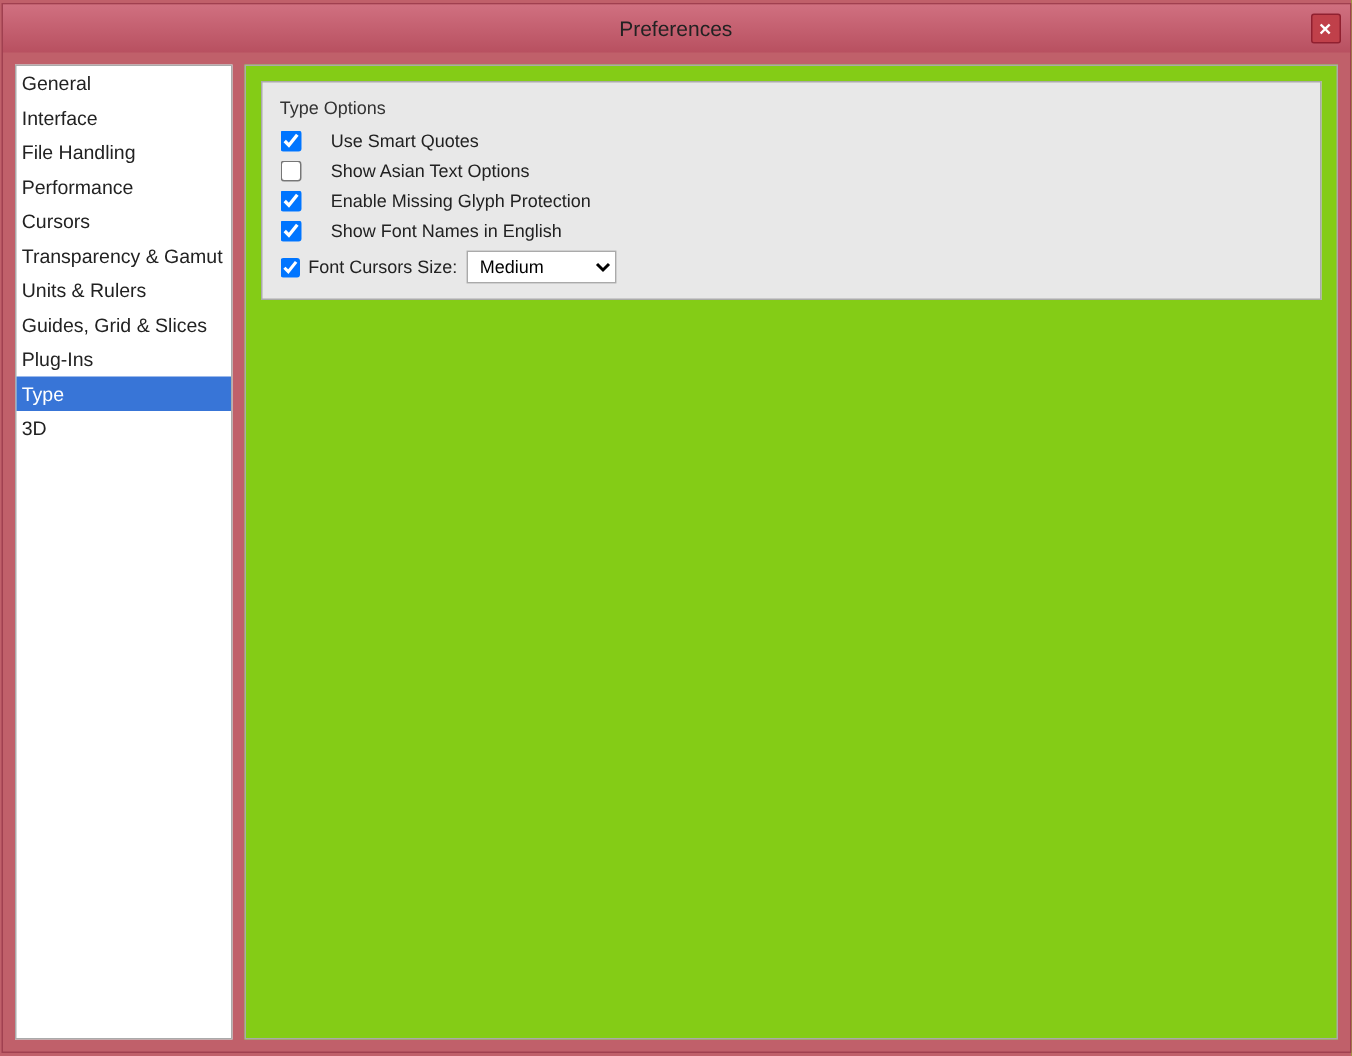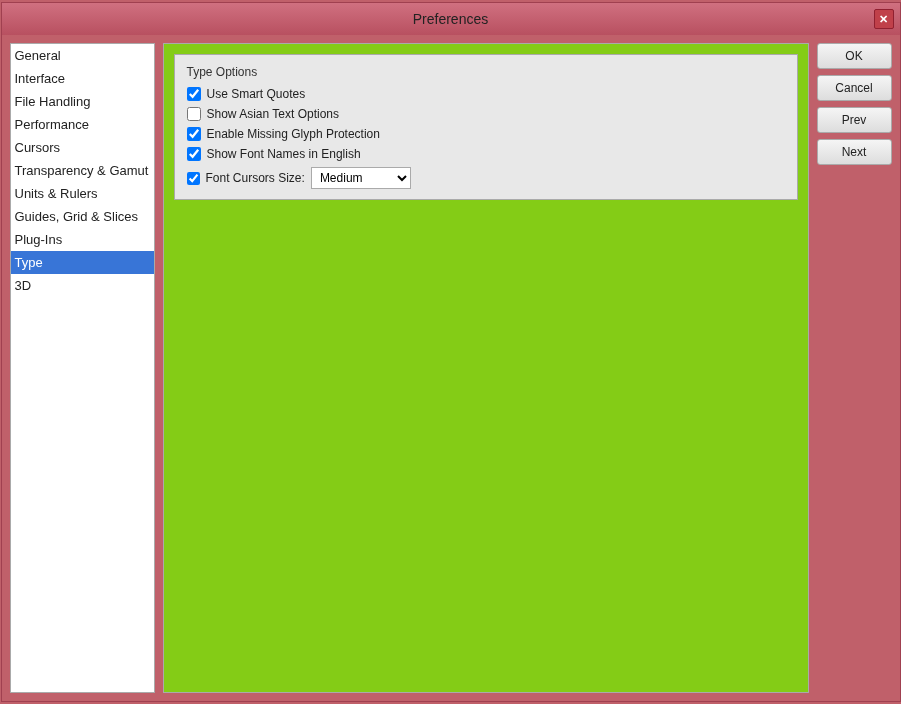--- a/index.html
+++ b/index.html
@@ -111,21 +111,21 @@
 
     .section-title {
       font-size: 12px;
       color: #333;
       margin-bottom: 8px;
     }
 
     .option-row {
       display: flex;
       align-items: flex-end;
-      gap: 6px;
+      gap: 20px;
       margin-bottom: 6px;
     }
 
     .option-row input[type="checkbox"] {
       width: 14px;
       height: 14px;
       margin: 0;
       cursor: pointer;
     }
 
@@ -226,20 +226,14 @@
             <select class="font-preview-select">
               <option>Small</option>
               <option selected="">Medium</option>
               <option>Large</option>
             </select>
           </div>
         </div>
       </div>
     </div>
 
-    <div class="action-buttons">
-      <button class="action-btn">OK</button>
-      <button class="action-btn">Cancel</button>
-      <button class="action-btn">Prev</button>
-      <button class="action-btn">Next</button>
-    </div>
   </div>
 </div>
 
 </body></html>

